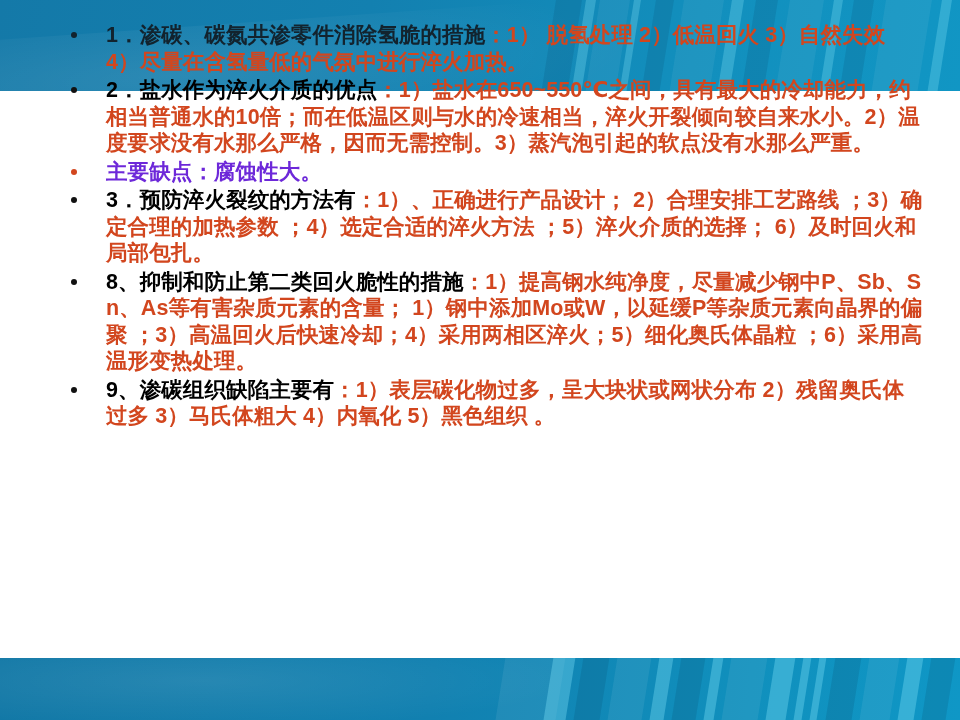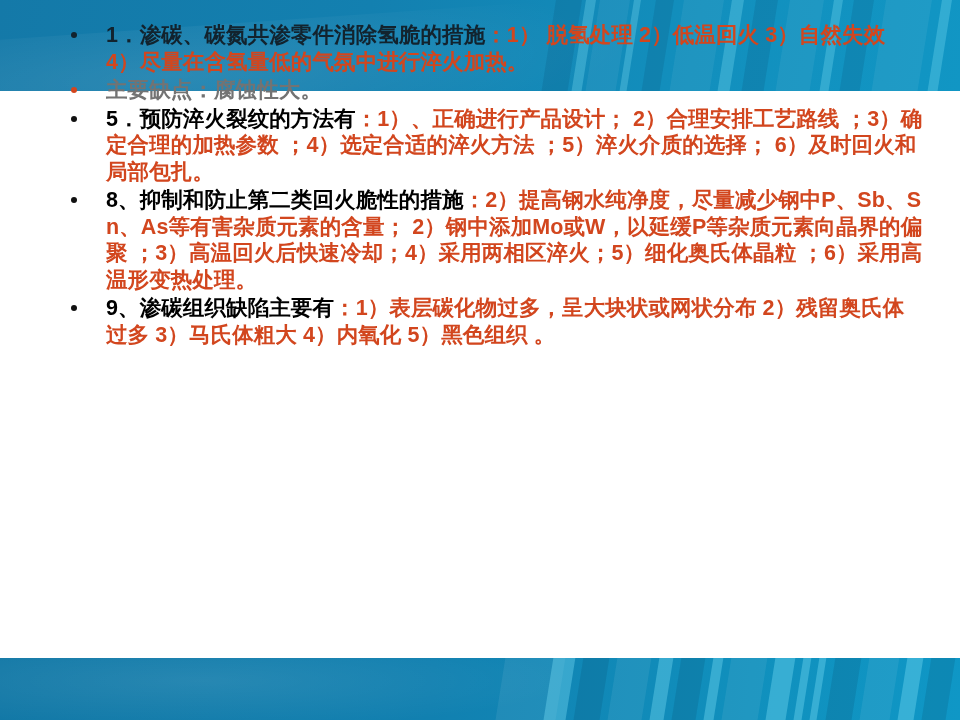--- a/index.html
+++ b/index.html
@@ -122,21 +122,21 @@
     border-radius: 50%;
     background: #111111;
   }
   .bullet-item.accent .dot {
     background: #D2461E;
   }
   .lead {
     color: #000000;
   }
   .bullet-item.accent .lead {
-    color: #737373;
+    color: #6d28d9;
   }
   .rest {
     color: #D2461E;
   }
   .bullet-item.on-band .lead {
     color: #12232e;
   }
   .bullet-item.on-band .dot {
     background: #12232e;
   }
@@ -166,34 +166,38 @@
   </div>
 
   <div class="content">
     <ul class="bullet-list">
 
       <li class="bullet-item on-band">
         <span class="dot"></span>
         <span class="lead">1．渗碳、碳氮共渗零件消除氢脆的措施</span><span class="rest">：1） 脱氢处理    2）低温回火    3）自然失效  4）尽量在含氢量低的气氛中进行淬火加热。</span>
       </li>
 
+      <li class="bullet-item">
+        <span class="dot"></span>
+        <span class="lead">2．盐水作为淬火介质的优点</span><span class="rest">：1）盐水在650~550℃之间，具有最大的冷却能力，约相当普通水的10倍；而在低温区则与水的冷速相当，淬火开裂倾向较自来水小。2）温度要求没有水那么严格，因而无需控制。3）蒸汽泡引起的软点没有水那么严重。</span>
+      </li>
 
       <li class="bullet-item accent">
         <span class="dot"></span>
         <span class="lead">主要缺点：腐蚀性大。</span><span class="rest"></span>
       </li>
 
       <li class="bullet-item">
         <span class="dot"></span>
-        <span class="lead">5．预防淬火裂纹的方法有</span><span class="rest">：1）、正确进行产品设计； 2）合理安排工艺路线 ；3）确定合理的加热参数 ；4）选定合适的淬火方法 ；5）淬火介质的选择； 6）及时回火和局部包扎。</span>
-      </li>
-
-      <li class="bullet-item">
-        <span class="dot"></span>
-        <span class="lead">8、抑制和防止第二类回火脆性的措施</span><span class="rest">：2）提高钢水纯净度，尽量减少钢中P、Sb、Sn、As等有害杂质元素的含量； 2）钢中添加Mo或W，以延缓P等杂质元素向晶界的偏聚 ；3）高温回火后快速冷却；4）采用两相区淬火；5）细化奥氏体晶粒 ；6）采用高温形变热处理。</span>
+        <span class="lead">3．预防淬火裂纹的方法有</span><span class="rest">：1）、正确进行产品设计； 2）合理安排工艺路线 ；3）确定合理的加热参数 ；4）选定合适的淬火方法 ；5）淬火介质的选择； 6）及时回火和局部包扎。</span>
+      </li>
+
+      <li class="bullet-item">
+        <span class="dot"></span>
+        <span class="lead">8、抑制和防止第二类回火脆性的措施</span><span class="rest">：1）提高钢水纯净度，尽量减少钢中P、Sb、Sn、As等有害杂质元素的含量； 1）钢中添加Mo或W，以延缓P等杂质元素向晶界的偏聚 ；3）高温回火后快速冷却；4）采用两相区淬火；5）细化奥氏体晶粒 ；6）采用高温形变热处理。</span>
       </li>
 
       <li class="bullet-item">
         <span class="dot"></span>
         <span class="lead">9、渗碳组织缺陷主要有</span><span class="rest">：1）表层碳化物过多，呈大块状或网状分布  2）残留奥氏体过多    3）马氏体粗大    4）内氧化    5）黑色组织 。</span>
       </li>
 
     </ul>
   </div>
 

